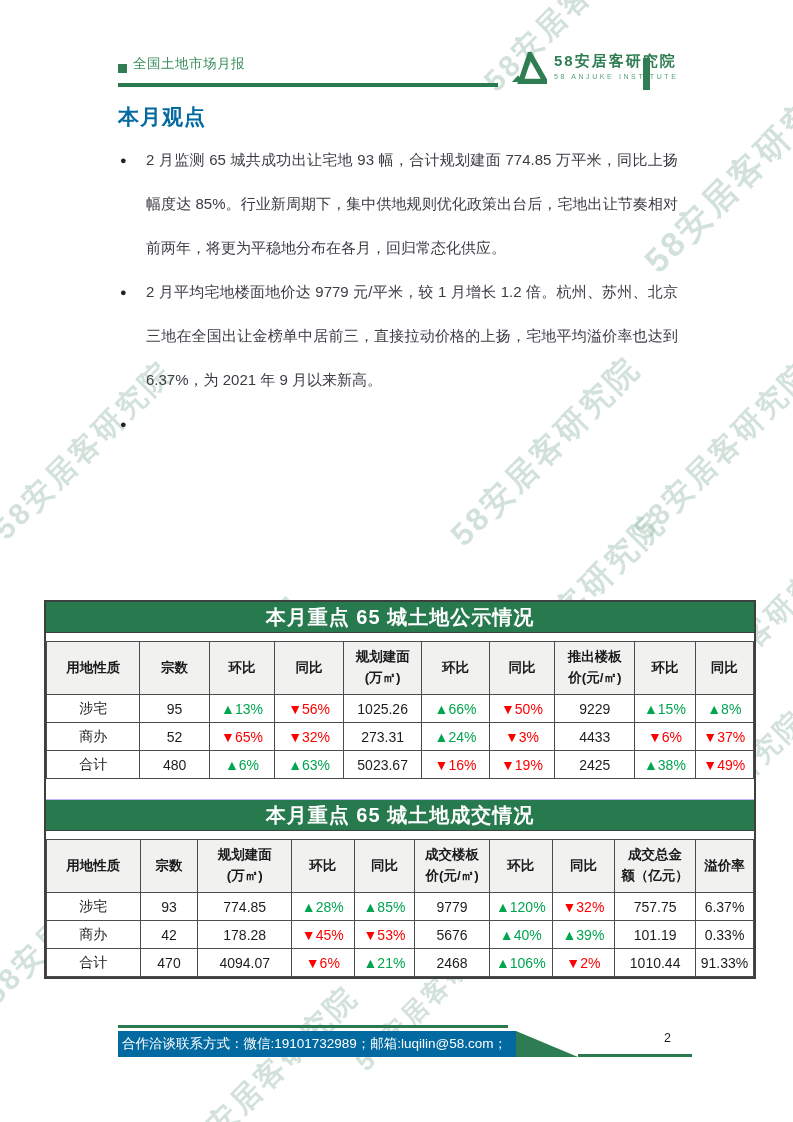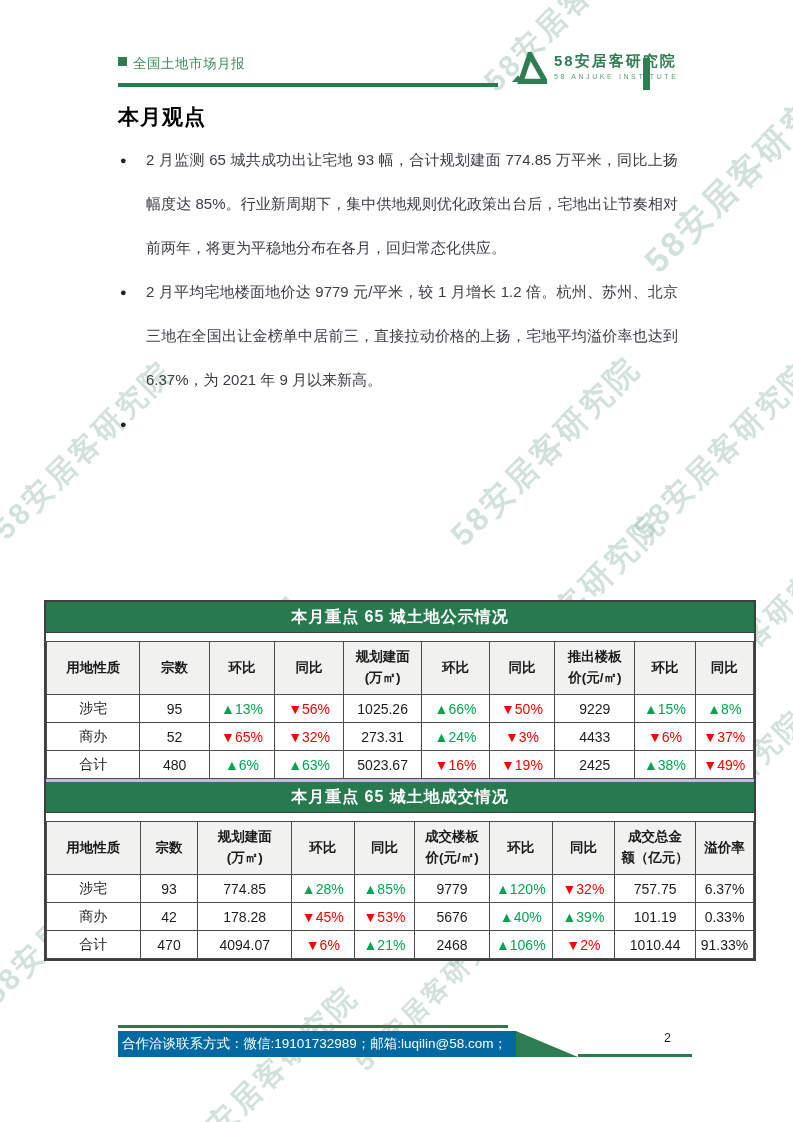--- a/index.html
+++ b/index.html
@@ -12,68 +12,68 @@
   
   .wm{
     position:absolute;white-space:nowrap;
     transform:rotate(-45deg);
     color:rgba(156,190,172,0.45);
     letter-spacing:3px;font-weight:bold;
     pointer-events:none;z-index:0;
   }
   
   .doc-header{position:absolute;left:118px;top:55px;z-index:2;}
-  .hd-row{display:flex;align-items:flex-start;}
+  .hd-row{display:flex;align-items:flex-end;}
   .hd-square{width:9px;height:9px;background:#2F7D52;margin-right:6px;margin-top:2px;}
   .hd-title{font-size:13.5px;color:#3C8F60;letter-spacing:0.5px;}
   .hd-line{position:absolute;left:118px;top:83px;width:380px;height:4px;background:#2B7A4F;z-index:2;}
   .logo{position:absolute;left:511px;top:52px;display:flex;align-items:flex-start;z-index:2;}
   .logo-mark{width:36px;height:32px;margin-right:7px;}
   .logo-texts{display:flex;flex-direction:column;}
   .logo-title{font-size:15px;font-weight:bold;color:#2F7D52;letter-spacing:2px;line-height:1.25;}
   .logo-sub{font-size:7px;color:#55A276;letter-spacing:2.6px;margin-top:2px;}
   .logo-vbar{position:absolute;left:643px;top:58px;width:7px;height:32px;background:#2F7D52;z-index:2;}
   
   .section-title{
     position:absolute;left:118px;top:103px;z-index:2;
-    font-size:21px;font-weight:bold;color:#000000;letter-spacing:1px;
+    font-size:21px;font-weight:bold;color:#0369a1;letter-spacing:1px;
   }
   
   .opinions{
     position:absolute;left:118px;top:138px;width:560px;z-index:1;
     margin:0;padding:0;list-style:none;
   }
   .opinions li{
     position:relative;padding-left:28px;margin:0;
     font-size:15px;line-height:44px;text-align:justify;color:#3c3c44;
   }
   .opinions li .dot{
     position:absolute;left:2px;top:0;font-size:11px;line-height:44px;color:#222;
   }
   
   .tables{
     position:absolute;left:44px;top:600px;width:708px;z-index:2;
     border:2px solid #3f3f3f;background:#fff;
   }
   .tbl-title{
     background:#27794E;color:#ffffff;text-align:center;
-    font-weight:bold;font-size:16px;height:30px;line-height:30px;
+    font-weight:bold;font-size:20px;height:30px;line-height:30px;
     letter-spacing:1px;border-bottom:1px solid #3f3f3f;
   }
   .tbl-title + table{margin-top:8px;}
   table.rpt{width:100%;border-collapse:collapse;table-layout:fixed;}
   table.rpt th,table.rpt td{border:1px solid #4c4c4c;text-align:center;vertical-align:middle;}
   table.rpt th{
     background:#F1F1F0;font-size:13.5px;font-weight:bold;color:#1a1a1a;
     height:48px;padding:2px 1px;white-space:pre-line;line-height:1.55;
   }
   table.rpt td{font-size:14px;height:25px;color:#1c1c1c;background:#ffffff;}
   table.rpt td.up{color:#00A550;}
   table.rpt td.down{color:#FE0000;}
-  .t-deal-title{border-top:3px solid #c4b5fd;}
+  .t-deal-title{border-top:1px solid #c4b5fd;margin-top:20px;}
   
   .t-supply th:nth-child(1){width:13.4%;} .t-supply th:nth-child(2){width:9.8%;}
   .t-supply th:nth-child(3){width:9.3%;}  .t-supply th:nth-child(4){width:9.7%;}
   .t-supply th:nth-child(5){width:11.2%;} .t-supply th:nth-child(6){width:9.5%;}
   .t-supply th:nth-child(7){width:9.3%;}  .t-supply th:nth-child(8){width:11.4%;}
   .t-supply th:nth-child(9){width:8.5%;}  .t-supply th:nth-child(10){width:8.2%;}
   
   .t-deal th:nth-child(1){width:13.5%;} .t-deal th:nth-child(2){width:8.2%;}
   .t-deal th:nth-child(3){width:13.5%;} .t-deal th:nth-child(4){width:8.9%;}
   .t-deal th:nth-child(5){width:8.6%;}  .t-deal th:nth-child(6){width:10.7%;}

